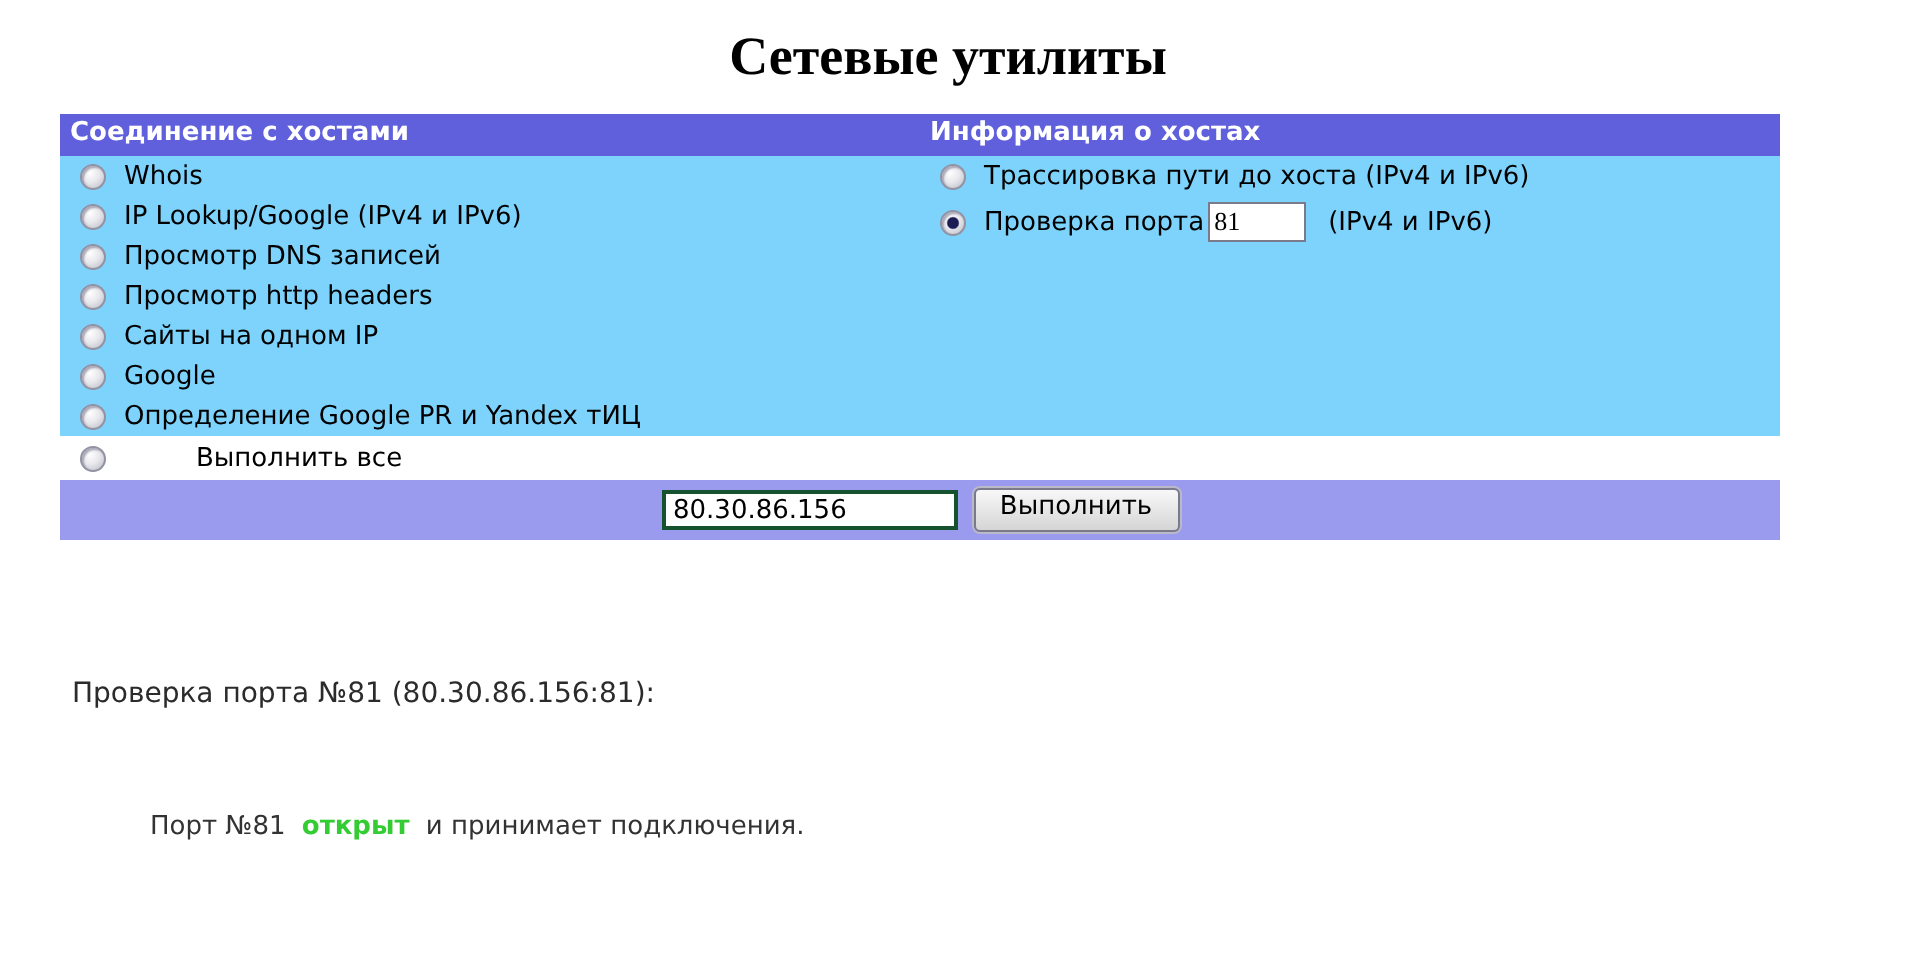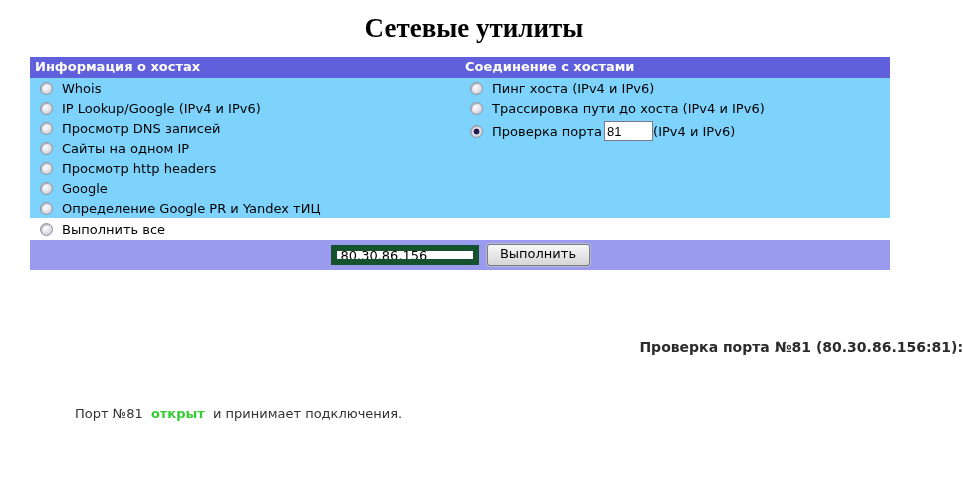--- a/index.html
+++ b/index.html
@@ -58,42 +58,44 @@
   input.radio:checked {
     background:
       radial-gradient(circle at 50% 50%, #1c1c55 0 2.6px, rgba(0,0,0,0) 3.3px),
       radial-gradient(circle at 35% 30%, #ffffff 0%, #e9e9ee 45%, #b9b9c4 100%);
   }
   .port-input {
     width: 49px; height: 20px;
     border: 1px solid #7a7a8a;
     background: #ffffff;
     font-size: 13px;
-    font-family: Liberation Sans, sans-serif;
+    font-family: Liberation Serif, serif;
     padding: 1px 2px;
     margin-left: 2px;
+    margin-right: 11px;
   }
   .all-row {
     background: #ffffff;
     height: 22px;
     display: flex;
     align-items: center;
     padding-left: 10px;
     font-size: 13px;
+    gap: 36px;
   }
   .action-row {
     background: #9a9aee;
     height: 30px;
     display: flex;
     align-items: center;
     justify-content: center;
   }
   .host-input {
     width: 148px; height: 20px;
-    border: 6px solid #14532d;
+    border: 2px solid #14532d;
     font-size: 13px;
     font-family: "DejaVu Sans", sans-serif;
     padding: 1px 4px;
     background: #ffffff;
   }
   .exec-button {
     margin-left: 8px;
     height: 22px;
     min-width: 103px;
     font-size: 13px;
@@ -106,85 +108,80 @@
     padding: 1px 10px 18px 10px;
     cursor: pointer;
   }
   .results {
     margin-top: 69px;
     margin-left: 36px;
     color: #333333;
   }
   .results-heading {
     font-size: 14px;
-    font-weight: bold;
+    font-weight: normal;
     line-height: 17px;
     color: #2b2b2b;
-    text-align: right;
   }
   .result-line {
     margin-top: 50px;
     margin-left: 39px;
     font-size: 13px;
     line-height: 16px;
   }
   .result-prefix { font-weight: normal; margin-right: 4px; color: #333333; }
   .result-status { font-weight: bold; margin-right: 4px; margin-top: 47px; }
 </style>
 </head>
 <body>
 
 <div class="title-wrap">
   <h1 class="page-title">Сетевые утилиты</h1>
 </div>
 
 <div class="panel">
 
   <div class="panel-header">
+    <div class="hcell">Соединение с хостами</div>
     <div class="hcell">Информация о хостах</div>
-    <div class="hcell">Соединение с хостами</div>
   </div>
 
   <div class="panel-body">
     <div class="col">
       <div class="opt-row">
         <input type="radio" name="tool" class="radio" style="">
         <span>Whois</span>
       </div>
       <div class="opt-row">
         <input type="radio" name="tool" class="radio" style="">
         <span>IP Lookup/Google (IPv4 и IPv6)</span>
       </div>
       <div class="opt-row">
         <input type="radio" name="tool" class="radio" style="">
         <span>Просмотр DNS записей</span>
       </div>
       <div class="opt-row">
         <input type="radio" name="tool" class="radio" style="">
+        <span>Просмотр http headers</span>
+      </div>
+      <div class="opt-row">
+        <input type="radio" name="tool" class="radio" style="">
         <span>Сайты на одном IP</span>
       </div>
       <div class="opt-row">
         <input type="radio" name="tool" class="radio" style="">
-        <span>Просмотр http headers</span>
-      </div>
-      <div class="opt-row">
-        <input type="radio" name="tool" class="radio" style="">
         <span>Google</span>
       </div>
       <div class="opt-row">
         <input type="radio" name="tool" class="radio" style="">
         <span>Определение Google PR и Yandex тИЦ</span>
       </div>
     </div>
 
     <div class="col">
-      <div class="opt-row">
-        <input type="radio" name="tool" class="radio" style="">
-        <span>Пинг хоста (IPv4 и IPv6)</span>
-      </div>
       <div class="opt-row">
         <input type="radio" name="tool" class="radio" style="">
         <span>Трассировка пути до хоста (IPv4 и IPv6)</span>
       </div>
       <div class="opt-row tall">
         <input type="radio" name="tool" class="radio" checked="" style="">
         <span>Проверка порта</span>
         <input type="text" class="port-input" value="81" style="">
         <span>(IPv4 и IPv6)</span>
       </div>

